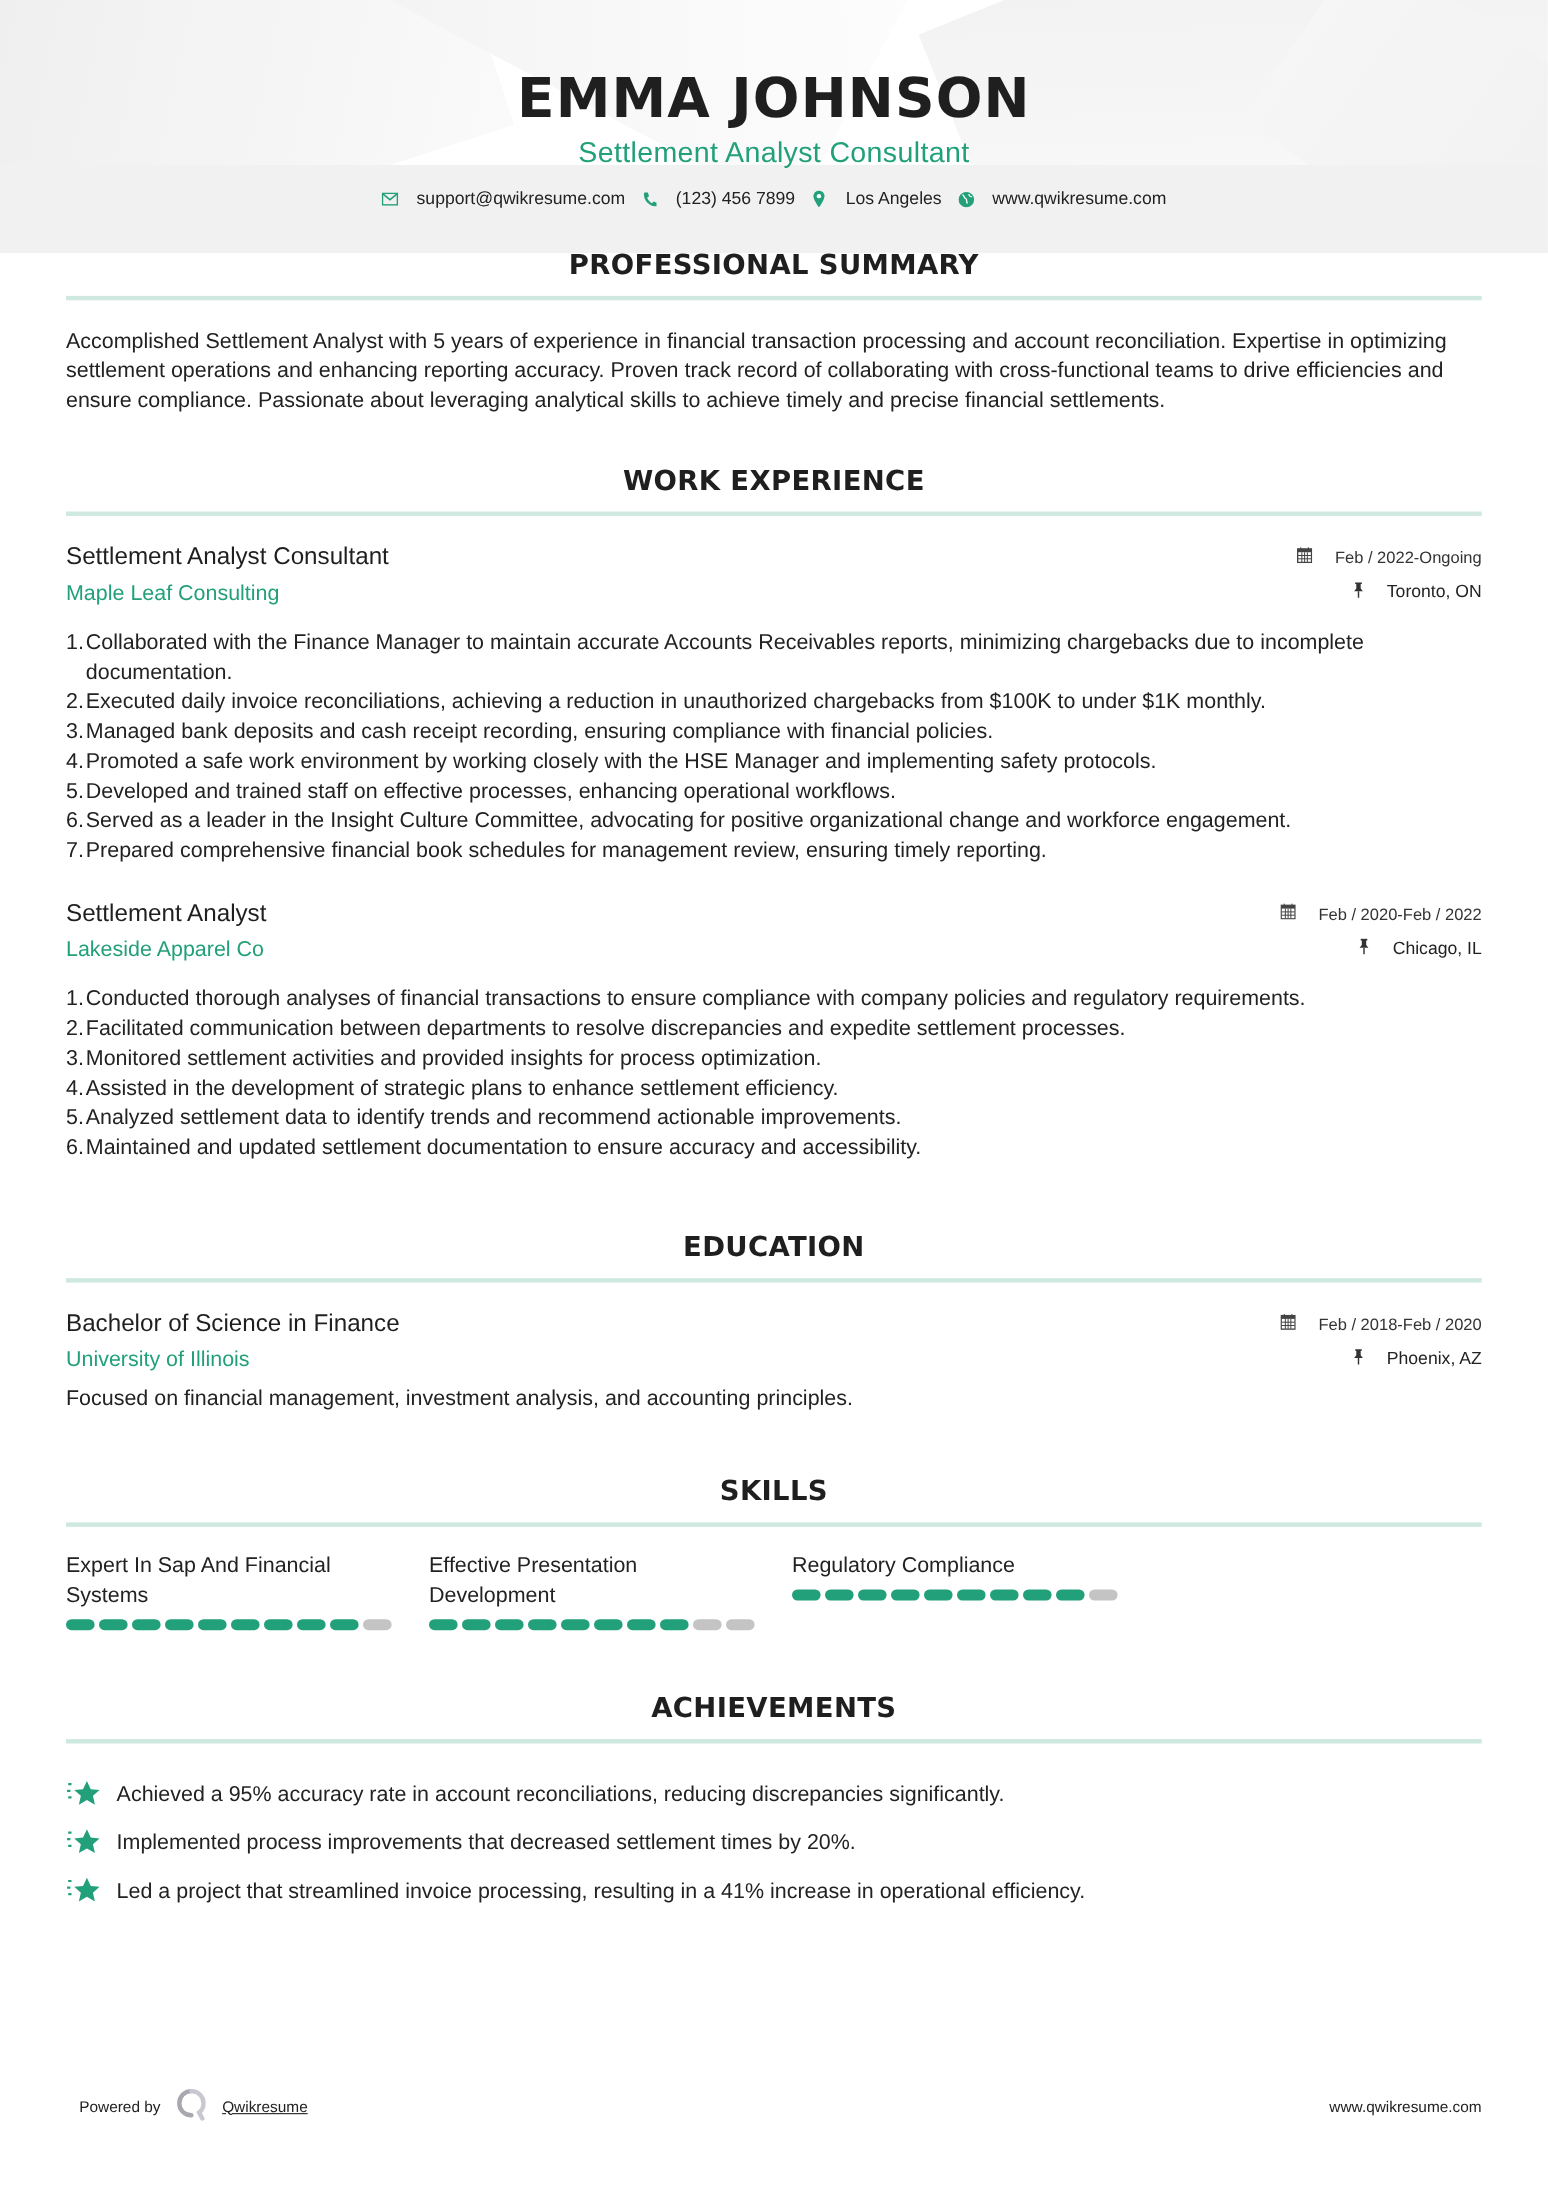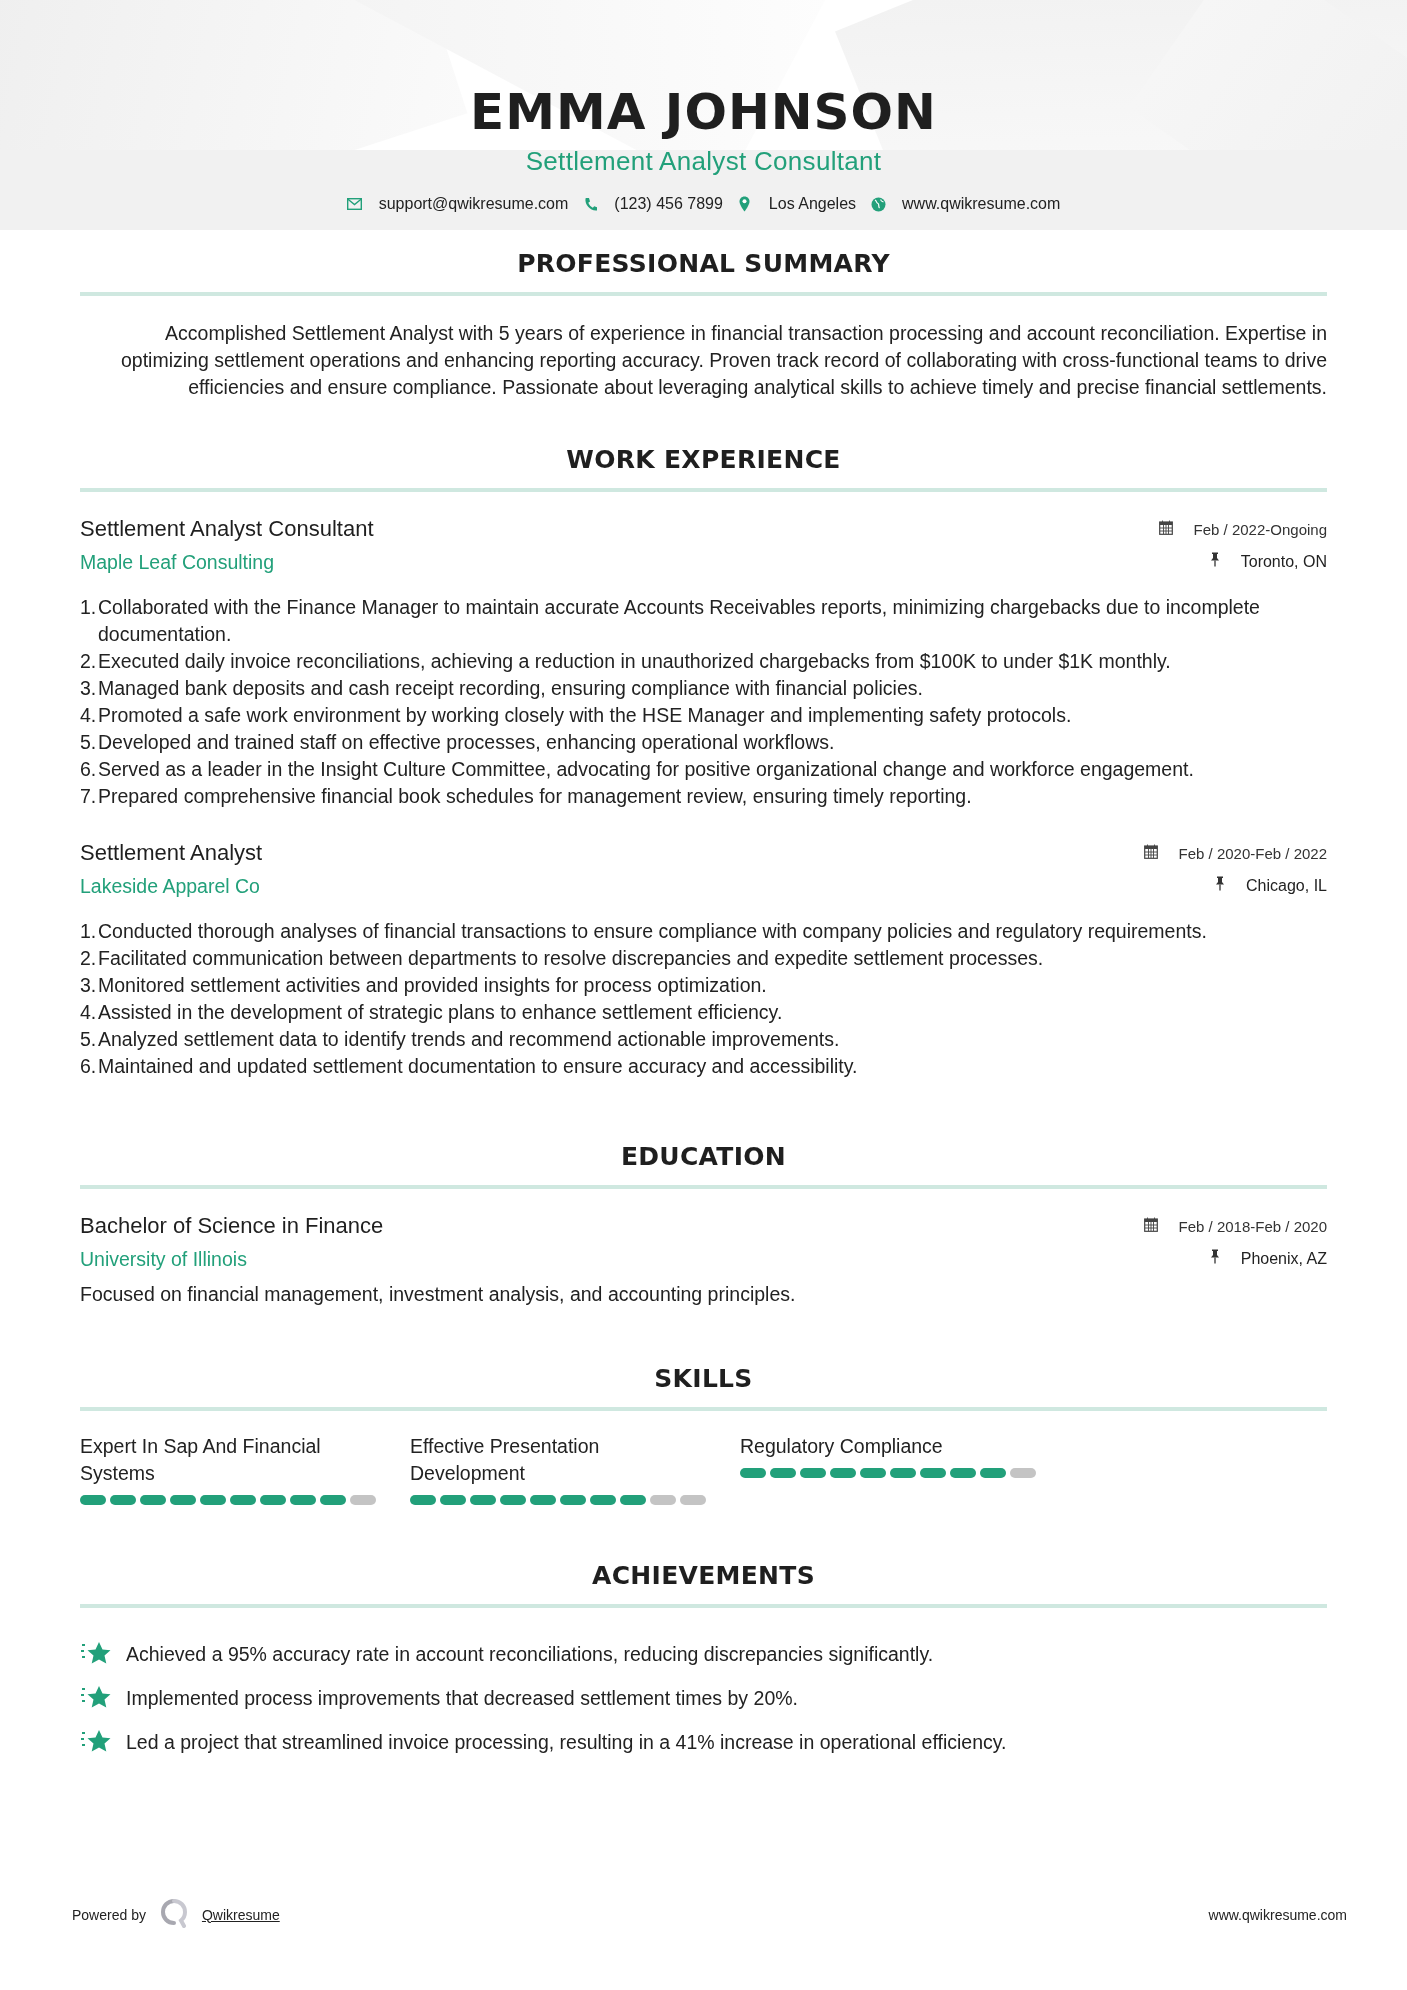--- a/index.html
+++ b/index.html
@@ -7,35 +7,35 @@
   body { font-family: "Liberation Sans", "DejaVu Sans", sans-serif; color: #222; position: relative; overflow: hidden; }
 
   .bg-shapes { position: absolute; left: 0; top: 0; width: 1407px; height: 230px; overflow: hidden; z-index: 0; }
   .bg-shapes div { position: absolute; background: #f1f1f1; }
   .bg-shapes .s1 { left: -80px; top: -60px; width: 520px; height: 260px; transform: rotate(-18deg); background: linear-gradient(120deg, #ededed, #fafafa); }
   .bg-shapes .s2 { left: 380px; top: -120px; width: 420px; height: 230px; transform: rotate(28deg); background: linear-gradient(60deg, #f4f4f4, #fdfdfd); }
   .bg-shapes .s3 { left: 860px; top: -90px; width: 600px; height: 250px; transform: rotate(-22deg); background: linear-gradient(200deg, #ececec, #fbfbfb); }
   .bg-shapes .s4 { left: 1150px; top: 40px; width: 400px; height: 200px; transform: rotate(35deg); background: linear-gradient(90deg, #f6f6f6, #efefef); }
   .bg-fade { position: absolute; left: 0; top: 150px; width: 1407px; height: 80px; background: linear-gradient(to bottom, rgba(255,255,255,0), #ffffff); }
 
-  .page { position: relative; z-index: 1; padding: 0 80px; margin-top: 23px; }
+  .page { position: relative; z-index: 1; padding: 0 60px; }
 
   header.top { text-align: center; padding-top: 58px; }
   .name { font-family: "DejaVu Sans", sans-serif; font-weight: bold; font-size: 50px; letter-spacing: 1px; color: #1f1f1f; line-height: 62px; }
   .role { color: #22a07a; font-size: 26px; line-height: 32px; margin-top: 2px; letter-spacing: 0.3px; }
   .contact { display: flex; justify-content: center; align-items: center; gap: 14px; margin-top: 18px; font-size: 16px; color: #222; }
   .contact .item { display: flex; align-items: center; gap: 16px; }
   .contact .icon { color: #22a07a; font-size: 16px; width: 16px; display: inline-flex; justify-content: center; }
   .contact .icon svg { display: block; }
 
   .section-title { text-align: center; font-family: "DejaVu Sans", sans-serif; font-weight: bold; font-size: 25px; color: #1f1f1f; letter-spacing: 0.3px; }
   .rule { height: 4px; background: #cfe8e0; margin-top: 14px; }
 
   .summary-sec { margin-top: 36px; }
-  .summary { margin-top: 24px; font-size: 19.5px; line-height: 27px; color: #222; text-align: right; }
+  .summary { margin-top: 24px; font-size: 19.5px; line-height: 27px; color: #222; }
 
   .work-sec { margin-top: 44px; }
   .job { margin-top: 22px; }
   .job + .job { margin-top: 28px; }
   .job-head { display: flex; justify-content: space-between; align-items: flex-start; }
   .job-title { font-size: 22px; color: #1f1f1f; line-height: 30px; }
   .meta-right { text-align: right; font-size: 15px; color: #333; }
   .meta-line { display: flex; justify-content: flex-end; align-items: center; gap: 21px; line-height: 20px; }
   .meta-line.date { margin-top: 6px; }
   .job-company-row { display: flex; justify-content: space-between; align-items: center; margin-top: 4px; }

